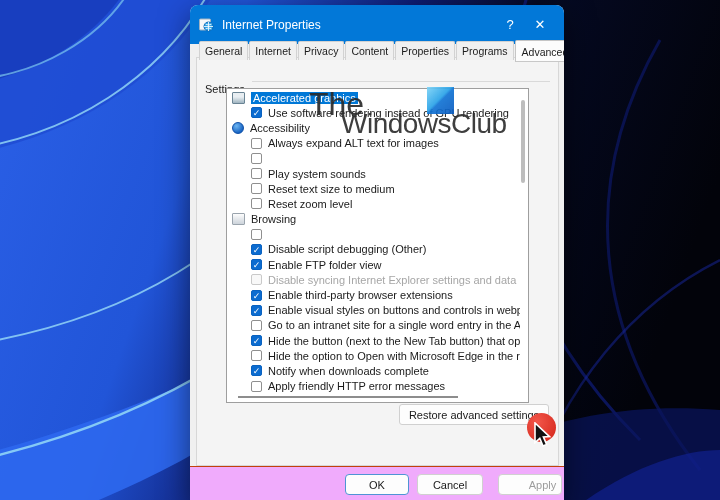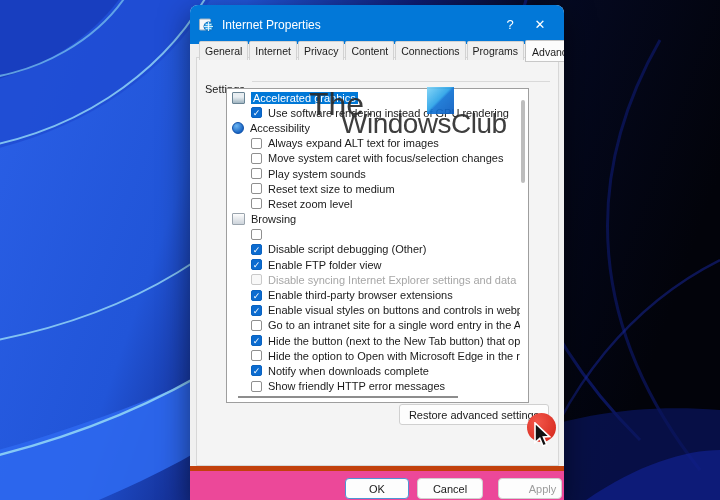--- a/index.html
+++ b/index.html
@@ -49,21 +49,21 @@
         font-size:9px; line-height:10px; text-align:center; color:#fff; }
   .cb.checked { background:#0c6cd0; border-color:#0a62c0; }
   .cb.disabled { border-color:#c9c9c9; background:#f8f8f8; }
   .vscroll { position:absolute; right:3px; top:11px; width:4px; height:83px; background:#bdbdbd; border-radius:2px; }
   .hscroll { position:absolute; left:11px; bottom:4px; width:220px; height:2px; background:#8d8d8d; }
 
   .restore-btn { position:absolute; left:202px; top:346px; width:150px; height:21px;
                  background:#fdfdfd; border:1px solid #d0d0d0; border-radius:3px;
                  font-size:11px; color:#1a1a1a; font-family:inherit; }
 
-  .footer { position:absolute; left:0; right:0; top:461px; height:34px; background:#ec4899; border-top:5px solid #c2410c; }
+  .footer { position:absolute; left:0; right:0; top:461px; height:34px; background:#f0abfc; border-top:1px solid #c2410c; }
   .btn { position:absolute; top:7px; height:21px; background:#fdfdfd; border:1px solid #d0d0d0;
          border-radius:4px; font-size:11px; color:#1a1a1a; font-family:inherit; }
   .btn.ok { left:155px; width:64px; border:1.6px solid #4f94d4; }
   .btn.cancel { left:227px; width:66px; }
   .btn.apply { left:308px; width:64px; color:#9c9c9c;padding-left:25px; }
 
   
   .watermark { position:absolute; inset:0; pointer-events:none; z-index:8; opacity:.92; }
   .wm-the { position:absolute; left:309px; top:86px; font-size:32px; color:#2b2b2b; }
   .wm-club { position:absolute; left:341px; top:108px; font-size:28px; color:#2e2e2e; letter-spacing:-0.5px; }
@@ -118,21 +118,21 @@
       <span class="tb-title">Internet Properties</span>
       <span class="tb-btn">?</span>
       <span class="tb-btn">✕</span>
     </div>
 
     <div class="tabs" id="tabs">
         <div class="tab">General</div>
         <div class="tab">Internet</div>
         <div class="tab">Privacy</div>
         <div class="tab">Content</div>
-        <div class="tab">Connections</div>
+        <div class="tab">Properties</div>
         <div class="tab">Programs</div>
         <div class="tab active">Advanced</div>
       </div>
 
     <div class="page">
       <div class="group-head">
         <span class="group-label">Settings</span>
         <span class="group-line"></span>
       </div>
 
@@ -149,21 +149,20 @@
             <div class="row section">
               <span class="sicon accessibility-icon"></span>
               <span class="slabel">Accessibility</span>
             </div>
             <div class="row checkbox">
               <span class="cb unchecked"></span>
               <span class="clabel">Always expand ALT text for images</span>
             </div>
             <div class="row checkbox">
               <span class="cb unchecked"></span>
-              <span class="clabel">Move system caret with focus/selection changes</span>
             </div>
             <div class="row checkbox">
               <span class="cb unchecked"></span>
               <span class="clabel">Play system sounds</span>
             </div>
             <div class="row checkbox">
               <span class="cb unchecked"></span>
               <span class="clabel">Reset text size to medium</span>
             </div>
             <div class="row checkbox">
@@ -208,21 +207,21 @@
             <div class="row checkbox">
               <span class="cb unchecked"></span>
               <span class="clabel">Hide the option to Open with Microsoft Edge in the right-cl</span>
             </div>
             <div class="row checkbox">
               <span class="cb checked">✓</span>
               <span class="clabel">Notify when downloads complete</span>
             </div>
             <div class="row checkbox">
               <span class="cb unchecked"></span>
-              <span class="clabel">Show friendly HTTP error messages</span>
+              <span class="clabel">Apply friendly HTTP error messages</span>
             </div>
           </div>
         <div class="vscroll"></div>
         <div class="hscroll"></div>
       </div>
 
       <button class="restore-btn">Restore advanced settings</button>
     </div>
 
     <div class="footer">

